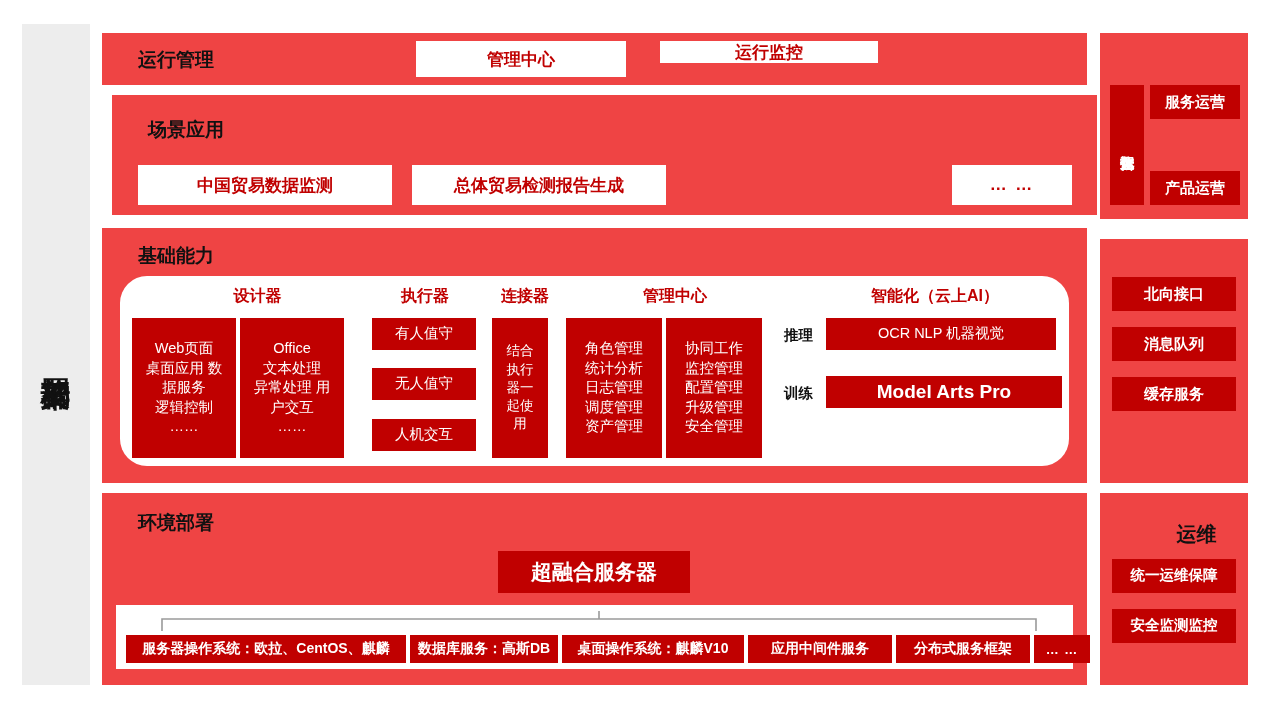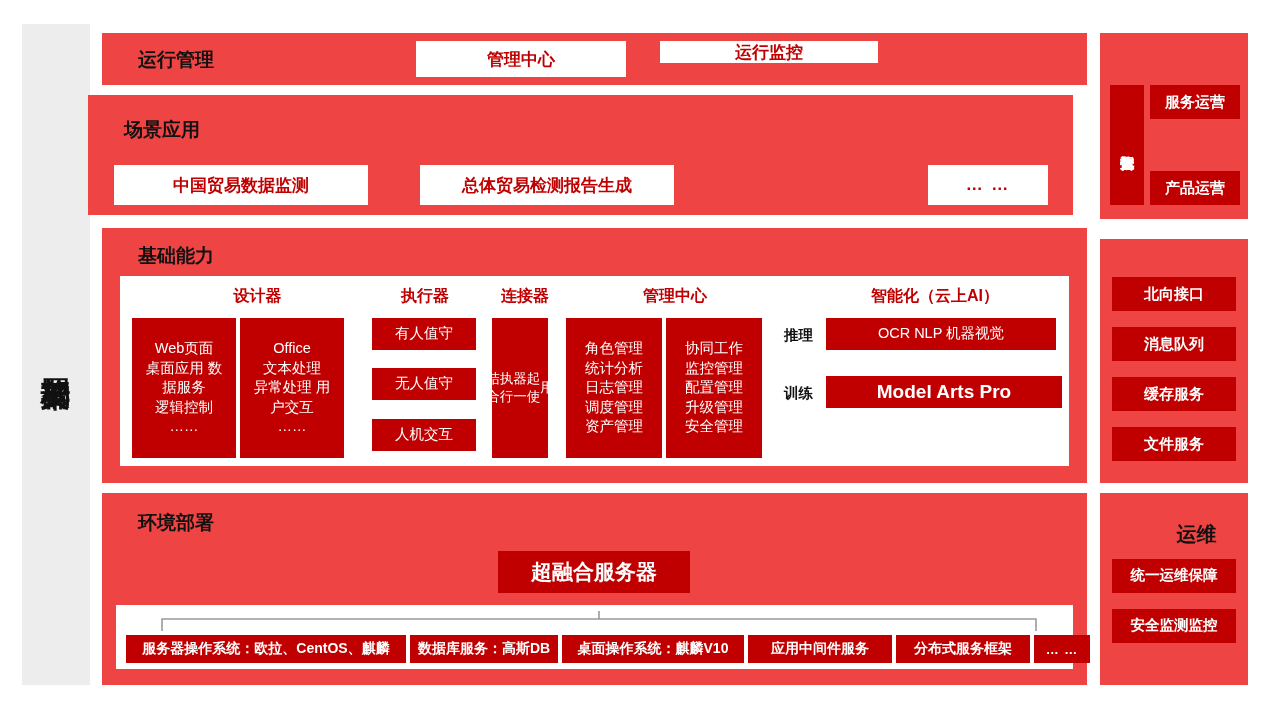--- a/index.html
+++ b/index.html
@@ -71,56 +71,56 @@
     line-height: 1.35;
   }
 
   
   #panel-ops { left: 102px; top: 33px; width: 985px; height: 52px; }
   #panel-ops .panel-title { position: absolute; left: 36px; top: 14px; }
   #ops-chip-1 { position: absolute; left: 314px; top: 8px; width: 210px; height: 36px; font-size: 17px; }
   #ops-chip-2 { position: absolute; left: 558px; top: 8px; width: 218px; height: 22px; font-size: 17px; }
 
   
-  #panel-scene { left: 88px; top: 95px; width: 985px; height: 120px; }
+  #panel-scene { left: 112px; top: 95px; width: 985px; height: 120px; }
   #panel-scene .panel-title { position: absolute; left: 36px; top: 22px; }
   .scene-chip {
     position: absolute; top: 70px; height: 40px; font-size: 17px;
   }
   #scene-1 { left: 26px;  width: 254px; }
-  #scene-2 { left: 300px; width: 254px; margin-left: 32px; }
+  #scene-2 { left: 300px; width: 254px; }
   #scene-3 { left: 590px; width: 213px; }
   #scene-4 { left: 840px; width: 120px; letter-spacing: 2px; }
 
   
   #panel-base { left: 102px; top: 228px; width: 985px; height: 255px; }
   #panel-base .panel-title { position: absolute; left: 36px; top: 15px; }
   .base-inner {
     position: absolute; left: 18px; top: 48px;
-    width: 949px; height: 190px; background: #ffffff;
+    width: 949px; height: 190px; background: #ffffff; border-radius: 27px;
   }
   .col-head {
     position: absolute;
     font-size: 16px; font-weight: bold; color: #c00000;
     text-align: center;
   }
   
   #head-designer { left: 30px;  top: 10px; width: 215px; }
   #head-executor { left: 250px; top: 10px; width: 110px; }
   #head-connector { left: 364px; top: 10px; width: 82px; }
   #head-center   { left: 450px; top: 10px; width: 210px; }
   #head-ai       { left: 690px; top: 10px; width: 250px; }
 
   .base-box { position: absolute; font-size: 14.5px; }
   #box-designer-1 { left: 12px;  top: 42px; width: 104px; height: 140px; flex-direction: column; }
   #box-designer-2 { left: 120px; top: 42px; width: 104px; height: 140px; flex-direction: column; }
   #box-exec-1 { left: 252px; top: 42px; width: 104px; height: 32px; }
   #box-exec-2 { left: 252px; top: 92px; width: 104px; height: 32px; }
   #box-exec-3 { left: 252px; top: 143px; width: 104px; height: 32px; }
-  #box-connector { left: 372px; top: 42px; width: 56px; height: 140px; flex-direction: row; font-size: 13.5px; }
+  #box-connector { left: 372px; top: 42px; width: 56px; height: 140px; flex-direction: column; font-size: 13.5px; }
   #box-center-1 { left: 446px; top: 42px; width: 96px; height: 140px; flex-direction: column; }
   #box-center-2 { left: 546px; top: 42px; width: 96px; height: 140px; flex-direction: column; }
   .ai-label {
     position: absolute; font-size: 14.5px; font-weight: bold; color: #111;
   }
   #ai-label-1 { left: 664px; top: 50px; }
   #ai-label-2 { left: 664px; top: 108px; }
   #box-ai-1 { left: 706px; top: 42px; width: 230px; height: 32px; font-size: 14.5px; }
   #box-ai-2 { left: 706px; top: 100px; width: 236px; height: 32px; font-size: 19px; font-weight: bold; }
   .stack-line { display: block; }
@@ -300,21 +300,20 @@
   <div class="panel" id="panel-cloud">
     <div id="cloud-vertical">数据化运营</div>
     <div class="chip-red" id="cloud-chip-1">服务运营</div>
     <div class="chip-red" id="cloud-chip-2">产品运营</div>
   </div>
 
   <div class="panel" id="panel-iface">
     <div class="chip-red iface-chip" id="iface-1">北向接口</div>
     <div class="chip-red iface-chip" id="iface-2">消息队列</div>
     <div class="chip-red iface-chip" id="iface-3">缓存服务</div>
-    <div class="chip-red iface-chip" id="iface-4">文件服务</div>
   </div>
 
   <div class="panel" id="panel-maint">
     <div class="panel-title" id="maint-title">运维</div>
     <div class="chip-red" id="maint-chip-1">统一运维保障</div>
     <div class="chip-red" id="maint-chip-2">安全监测监控</div>
   </div>
 
 </div>
 

